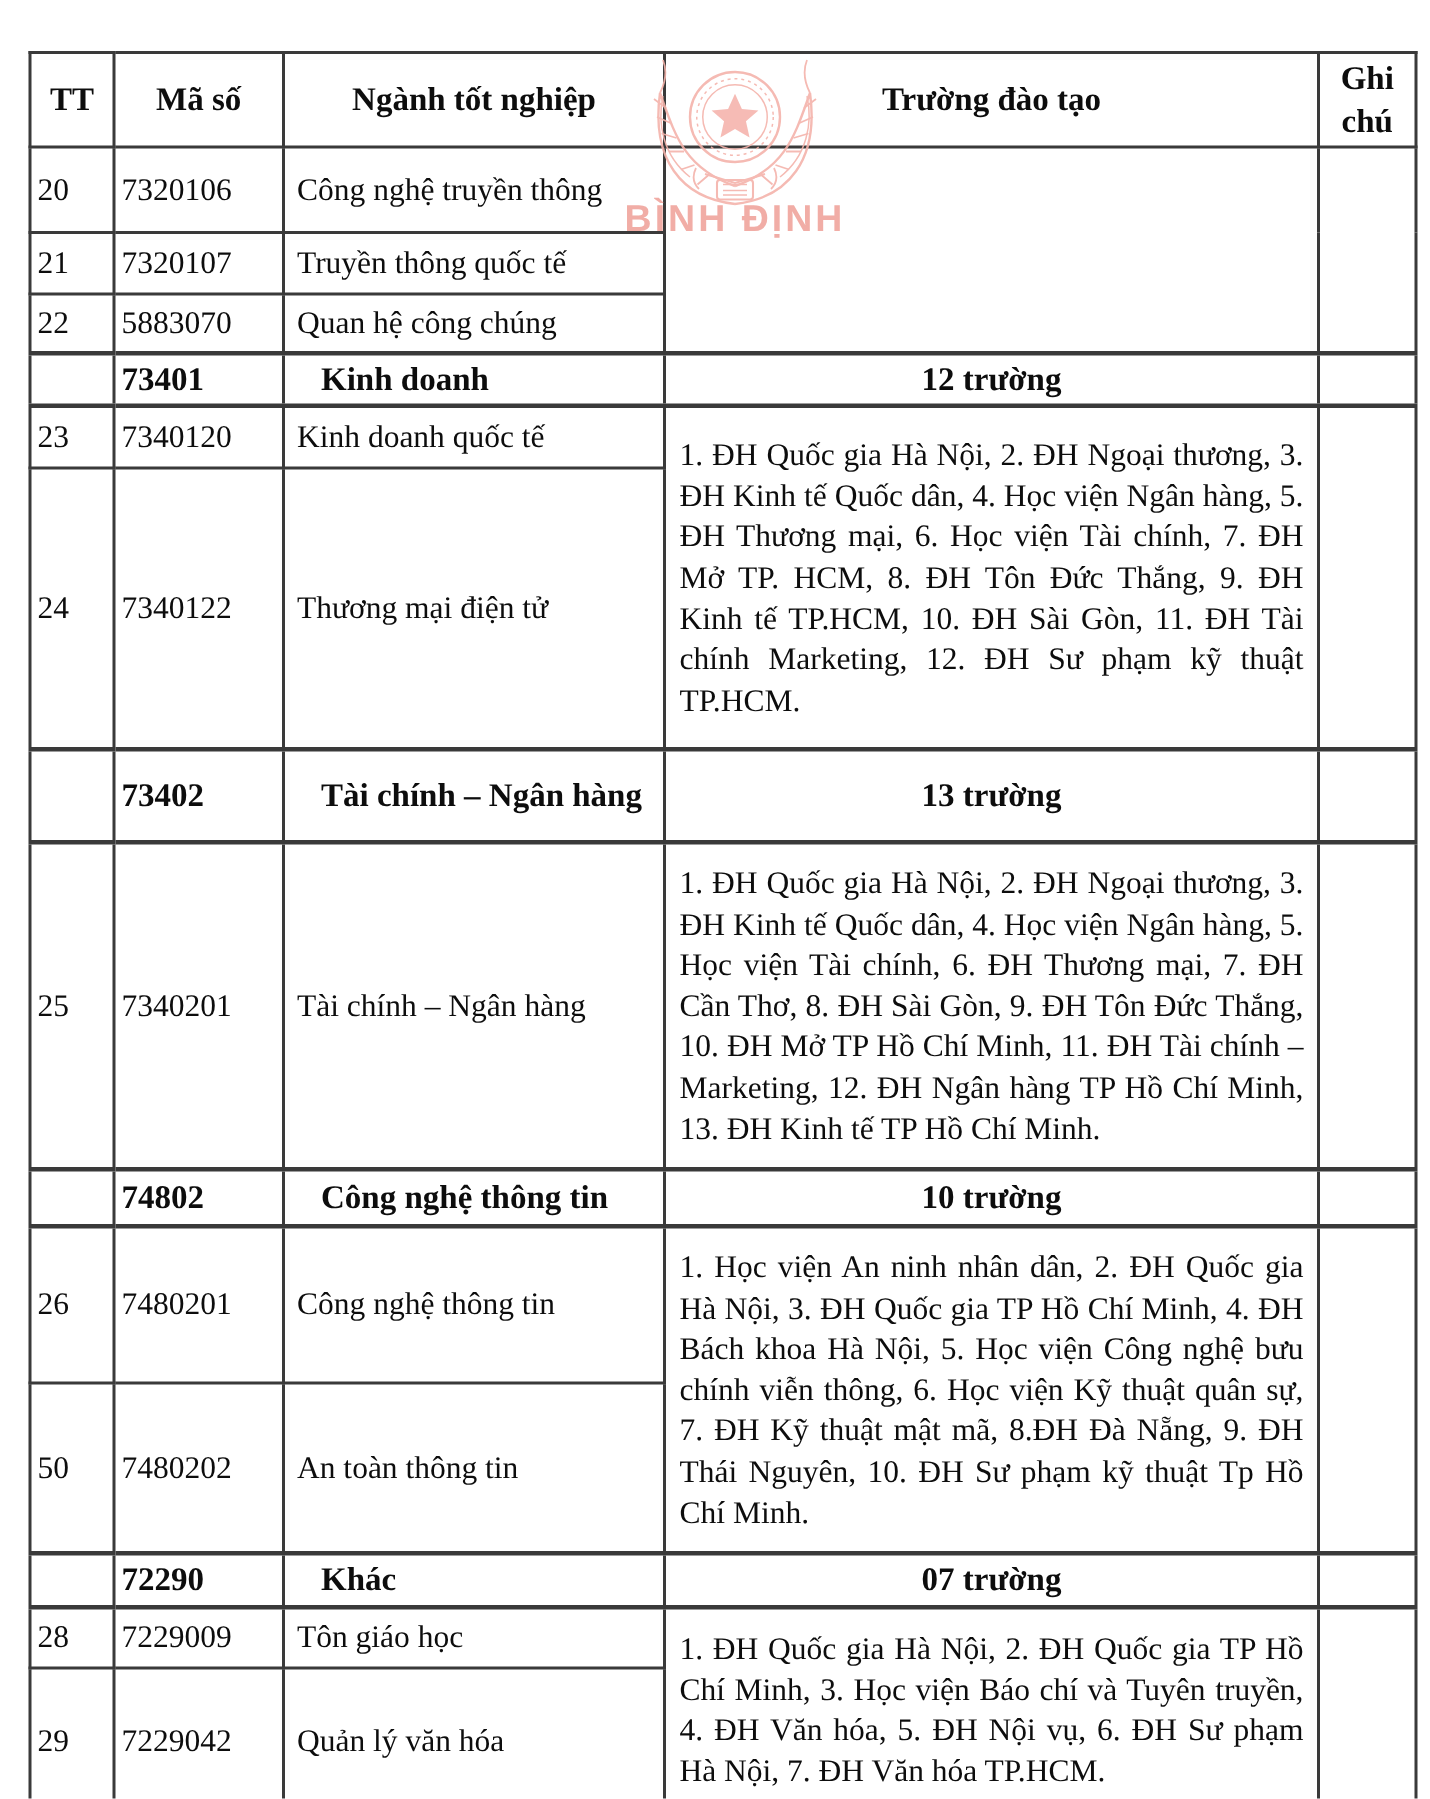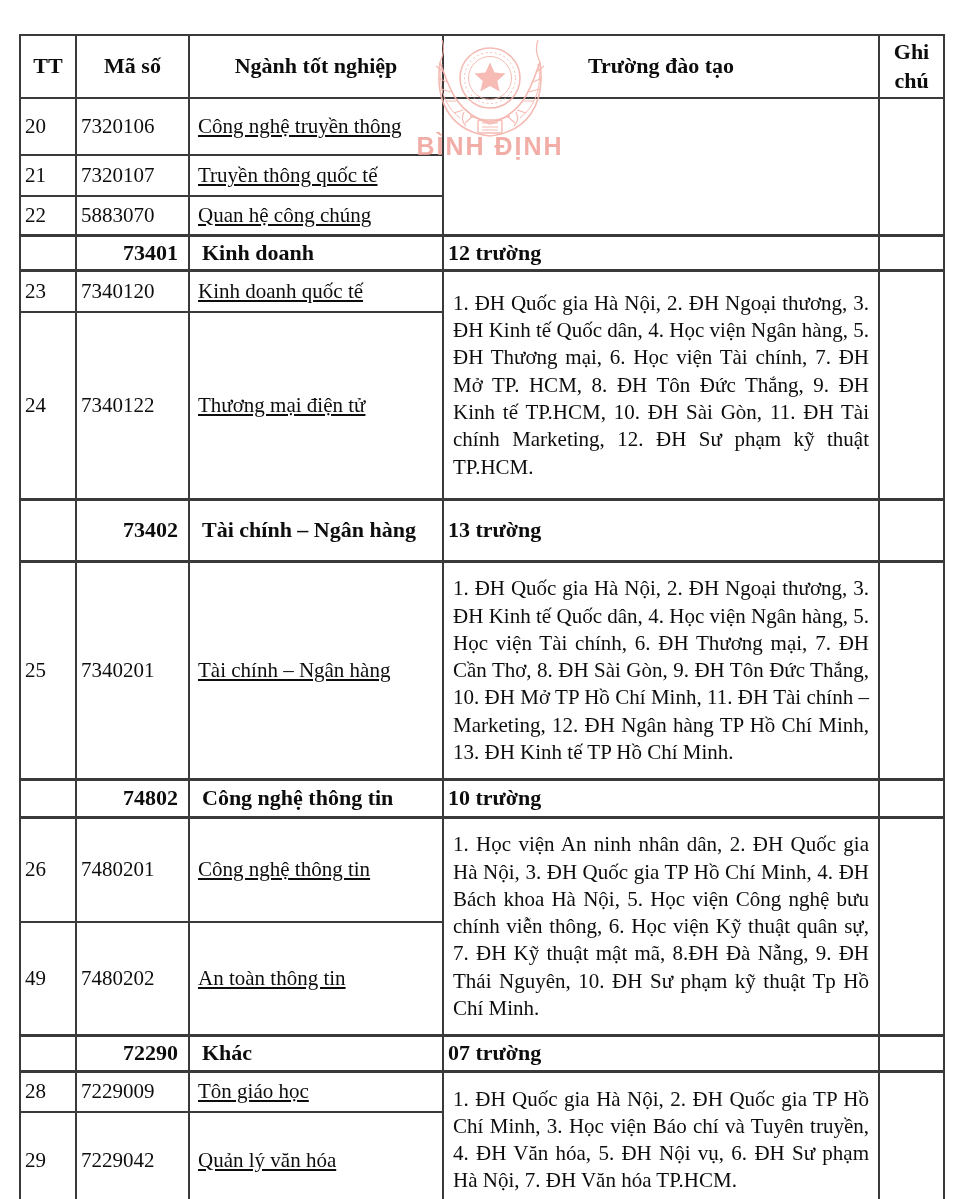--- a/index.html
+++ b/index.html
@@ -14,26 +14,26 @@
   col.c1{width:56px}col.c2{width:113px}col.c3{width:254px}col.c4{width:436px}col.c5{width:65px}
   td,th{
     border:2px solid #3a3a3a;
     font-size:21px;line-height:1.3;
     vertical-align:middle;
     padding:2px 4px;
     background:transparent;
   }
   th{font-size:22px;font-weight:bold;text-align:center;padding:2px 2px;}
   td.num{text-align:left;}
-  td.major{text-align:left;padding:2px 6px 2px 8px;text-align:justify;text-decoration:underline;}
+  td.major{text-align:left;padding:2px 6px 2px 8px;text-align:justify;}
   td.schools{text-align:justify;padding:2px 9px;vertical-align:middle;}
   tr.group td{font-weight:bold;font-size:22px;border-top-width:3px;border-bottom-width:3px;}
-  td.gcode{text-align:right;padding-right:10px;}
-  td.gname{text-align:justify;padding:2px 6px 2px 12px;border-radius:15px;}
-  td.gcount{text-align:left;}
+  td.gcode{text-align:left;padding-right:10px;}
+  td.gname{text-align:justify;padding:2px 6px 2px 24px;border-radius:15px;}
+  td.gcount{text-align:center;}
   
   .watermark{
     position:absolute;left:420px;top:20px;width:140px;height:150px;
     pointer-events:none;z-index:3;
   }
   .watermark svg{display:block;}
   .wm-text{
     position:absolute;left:-12px;top:112px;width:164px;
     text-align:center;
     font-family:"Liberation Sans","DejaVu Sans",sans-serif;
@@ -123,21 +123,21 @@
     <td></td>
   </tr>
   <tr style="height:104px">
     <td class="num">26</td>
     <td class="num">7480201</td>
     <td class="major">Công nghệ thông tin</td>
     <td class="schools" rowspan="2">1. Học viện An ninh nhân dân, 2. ĐH Quốc gia Hà Nội, 3. ĐH Quốc gia TP Hồ Chí Minh, 4. ĐH Bách khoa Hà Nội, 5. Học viện Công nghệ bưu chính viễn thông, 6. Học viện Kỹ thuật quân sự, 7. ĐH Kỹ thuật mật mã, 8.ĐH Đà Nẵng, 9. ĐH Thái Nguyên, 10. ĐH Sư phạm kỹ thuật Tp Hồ Chí Minh.</td>
     <td rowspan="2"></td>
   </tr>
   <tr style="height:114px">
-    <td class="num">49</td>
+    <td class="num">50</td>
     <td class="num">7480202</td>
     <td class="major">An toàn thông tin</td>
   </tr>
 
   <tr class="group" style="height:35px">
     <td></td>
     <td class="gcode">72290</td>
     <td class="gname">Khác</td>
     <td class="gcount">07 trường</td>
     <td></td>

